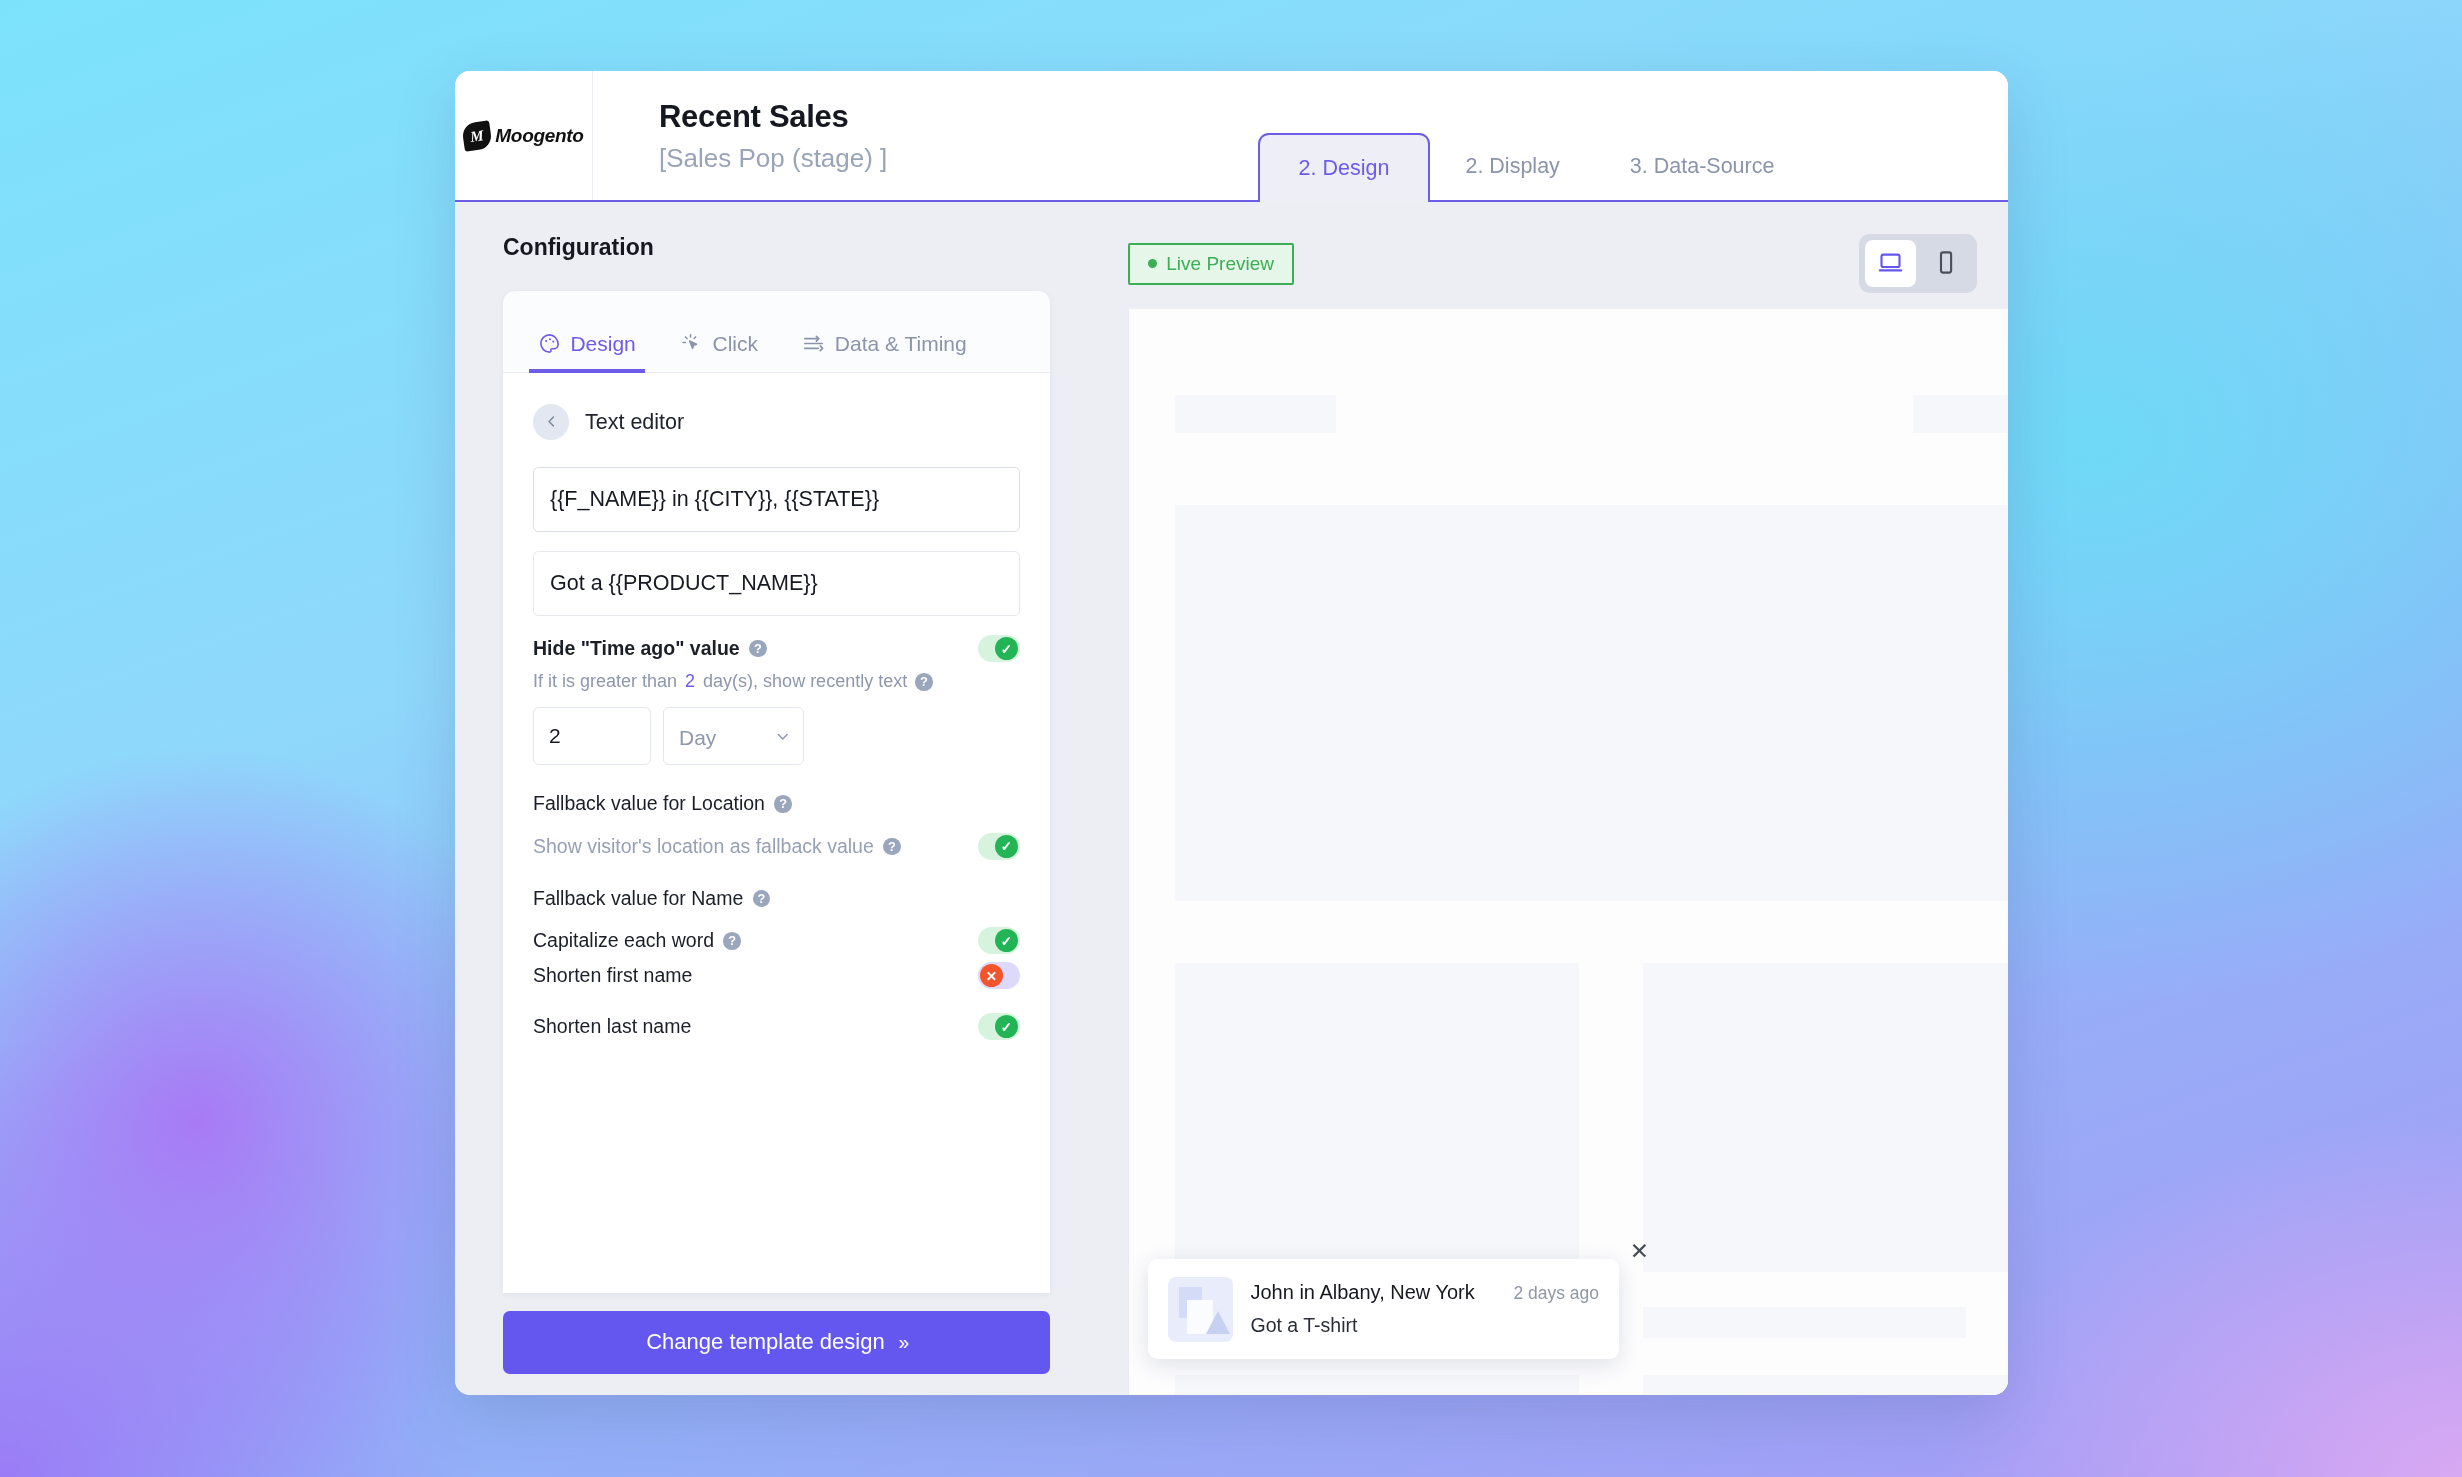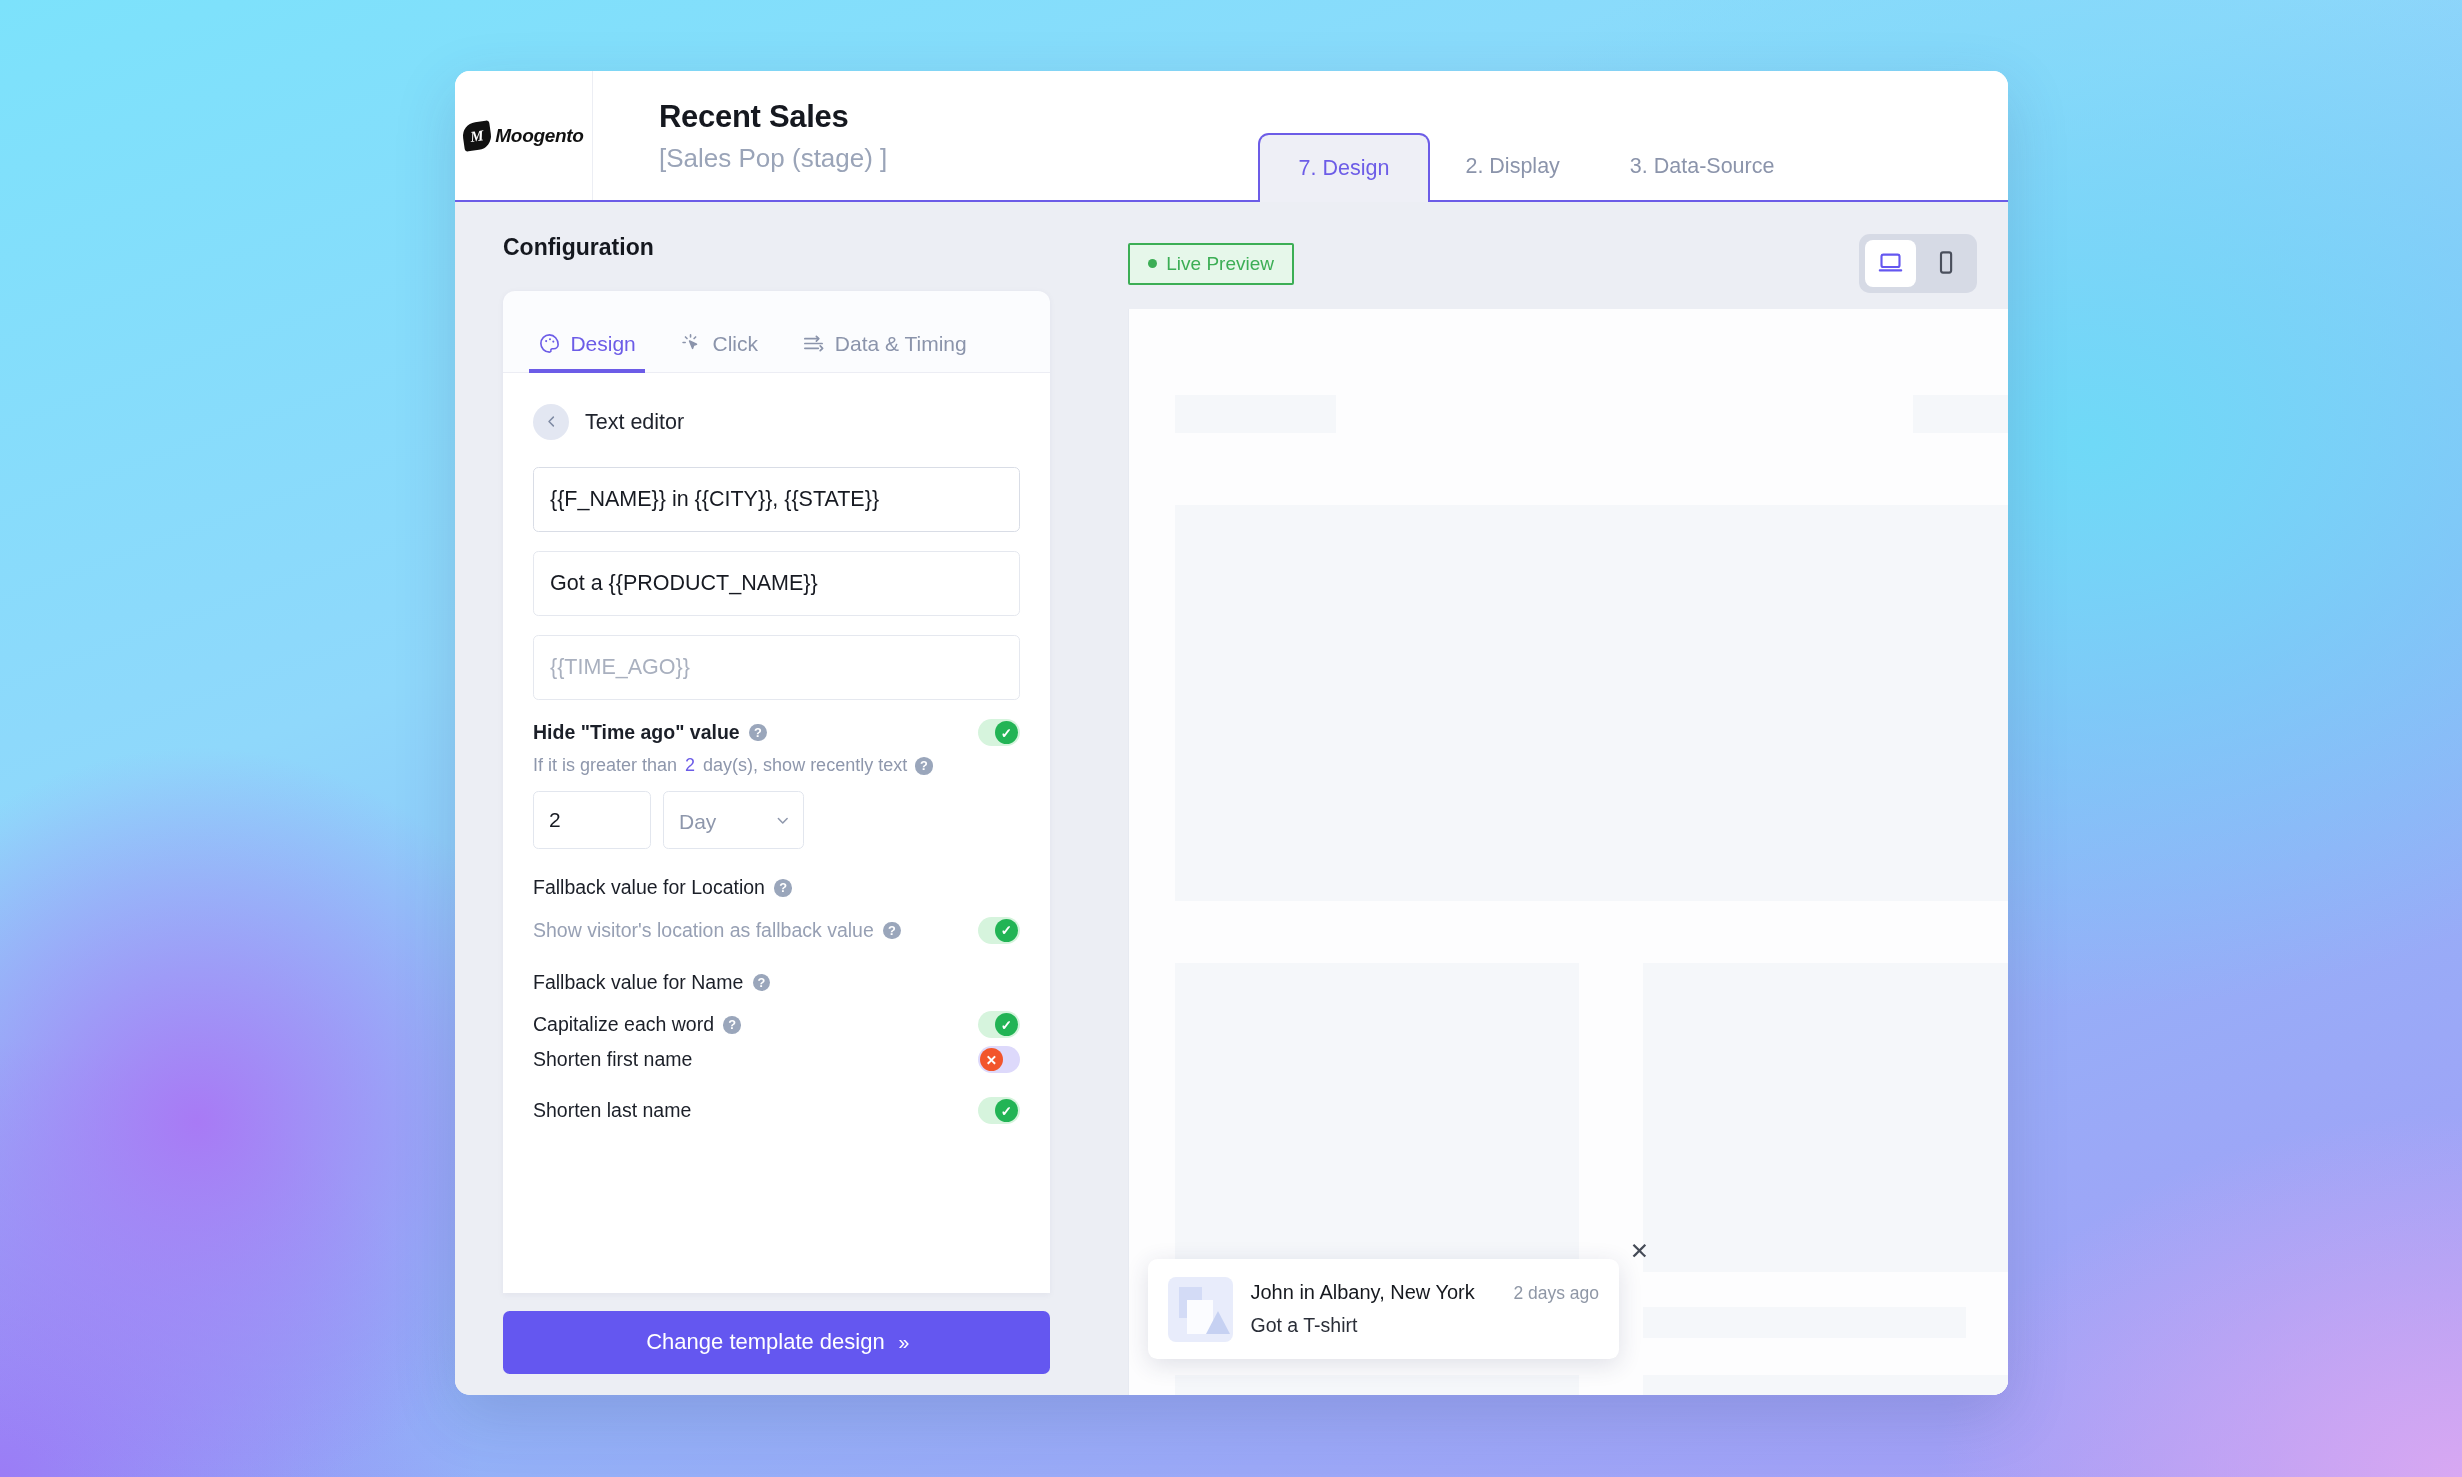--- a/index.html
+++ b/index.html
@@ -489,21 +489,21 @@
         <span class="logo-text">Moogento</span>
       </div>
     </div>
 
     <div class="title-cell">
       <div class="app-title">Recent Sales</div>
       <div class="app-subtitle">[Sales Pop (stage) ]</div>
     </div>
 
     <div class="step-tabs">
-      <div class="step-tab active">7. Design</div>
+      <div class="step-tab active">2. Design</div>
       <div class="step-tab">2. Display</div>
       <div class="step-tab">3. Data-Source</div>
     </div>
   </div>
 
   <div class="body-area">
 
     <div class="config-col">
       <div class="config-heading">Configuration</div>
 
@@ -553,21 +553,20 @@
                 </svg>
               </span>
             </div>
             <div class="editor-title">Text editor</div>
           </div>
 
           <input class="text-input" value="{{F_NAME}} in {{CITY}}, {{STATE}}" style="">
 
           <input class="text-input soft" value="Got a {{PRODUCT_NAME}}" style="">
 
-          <input class="text-input soft" placeholder="{{TIME_AGO}}" style="">
 
           <div class="row-between">
             <div class="row-label">
               <span>Hide "Time ago" value</span>
               <span class="help-dot">?</span>
             </div>
             <div class="toggle on">
               <span class="knob">✓</span>
             </div>
           </div>

